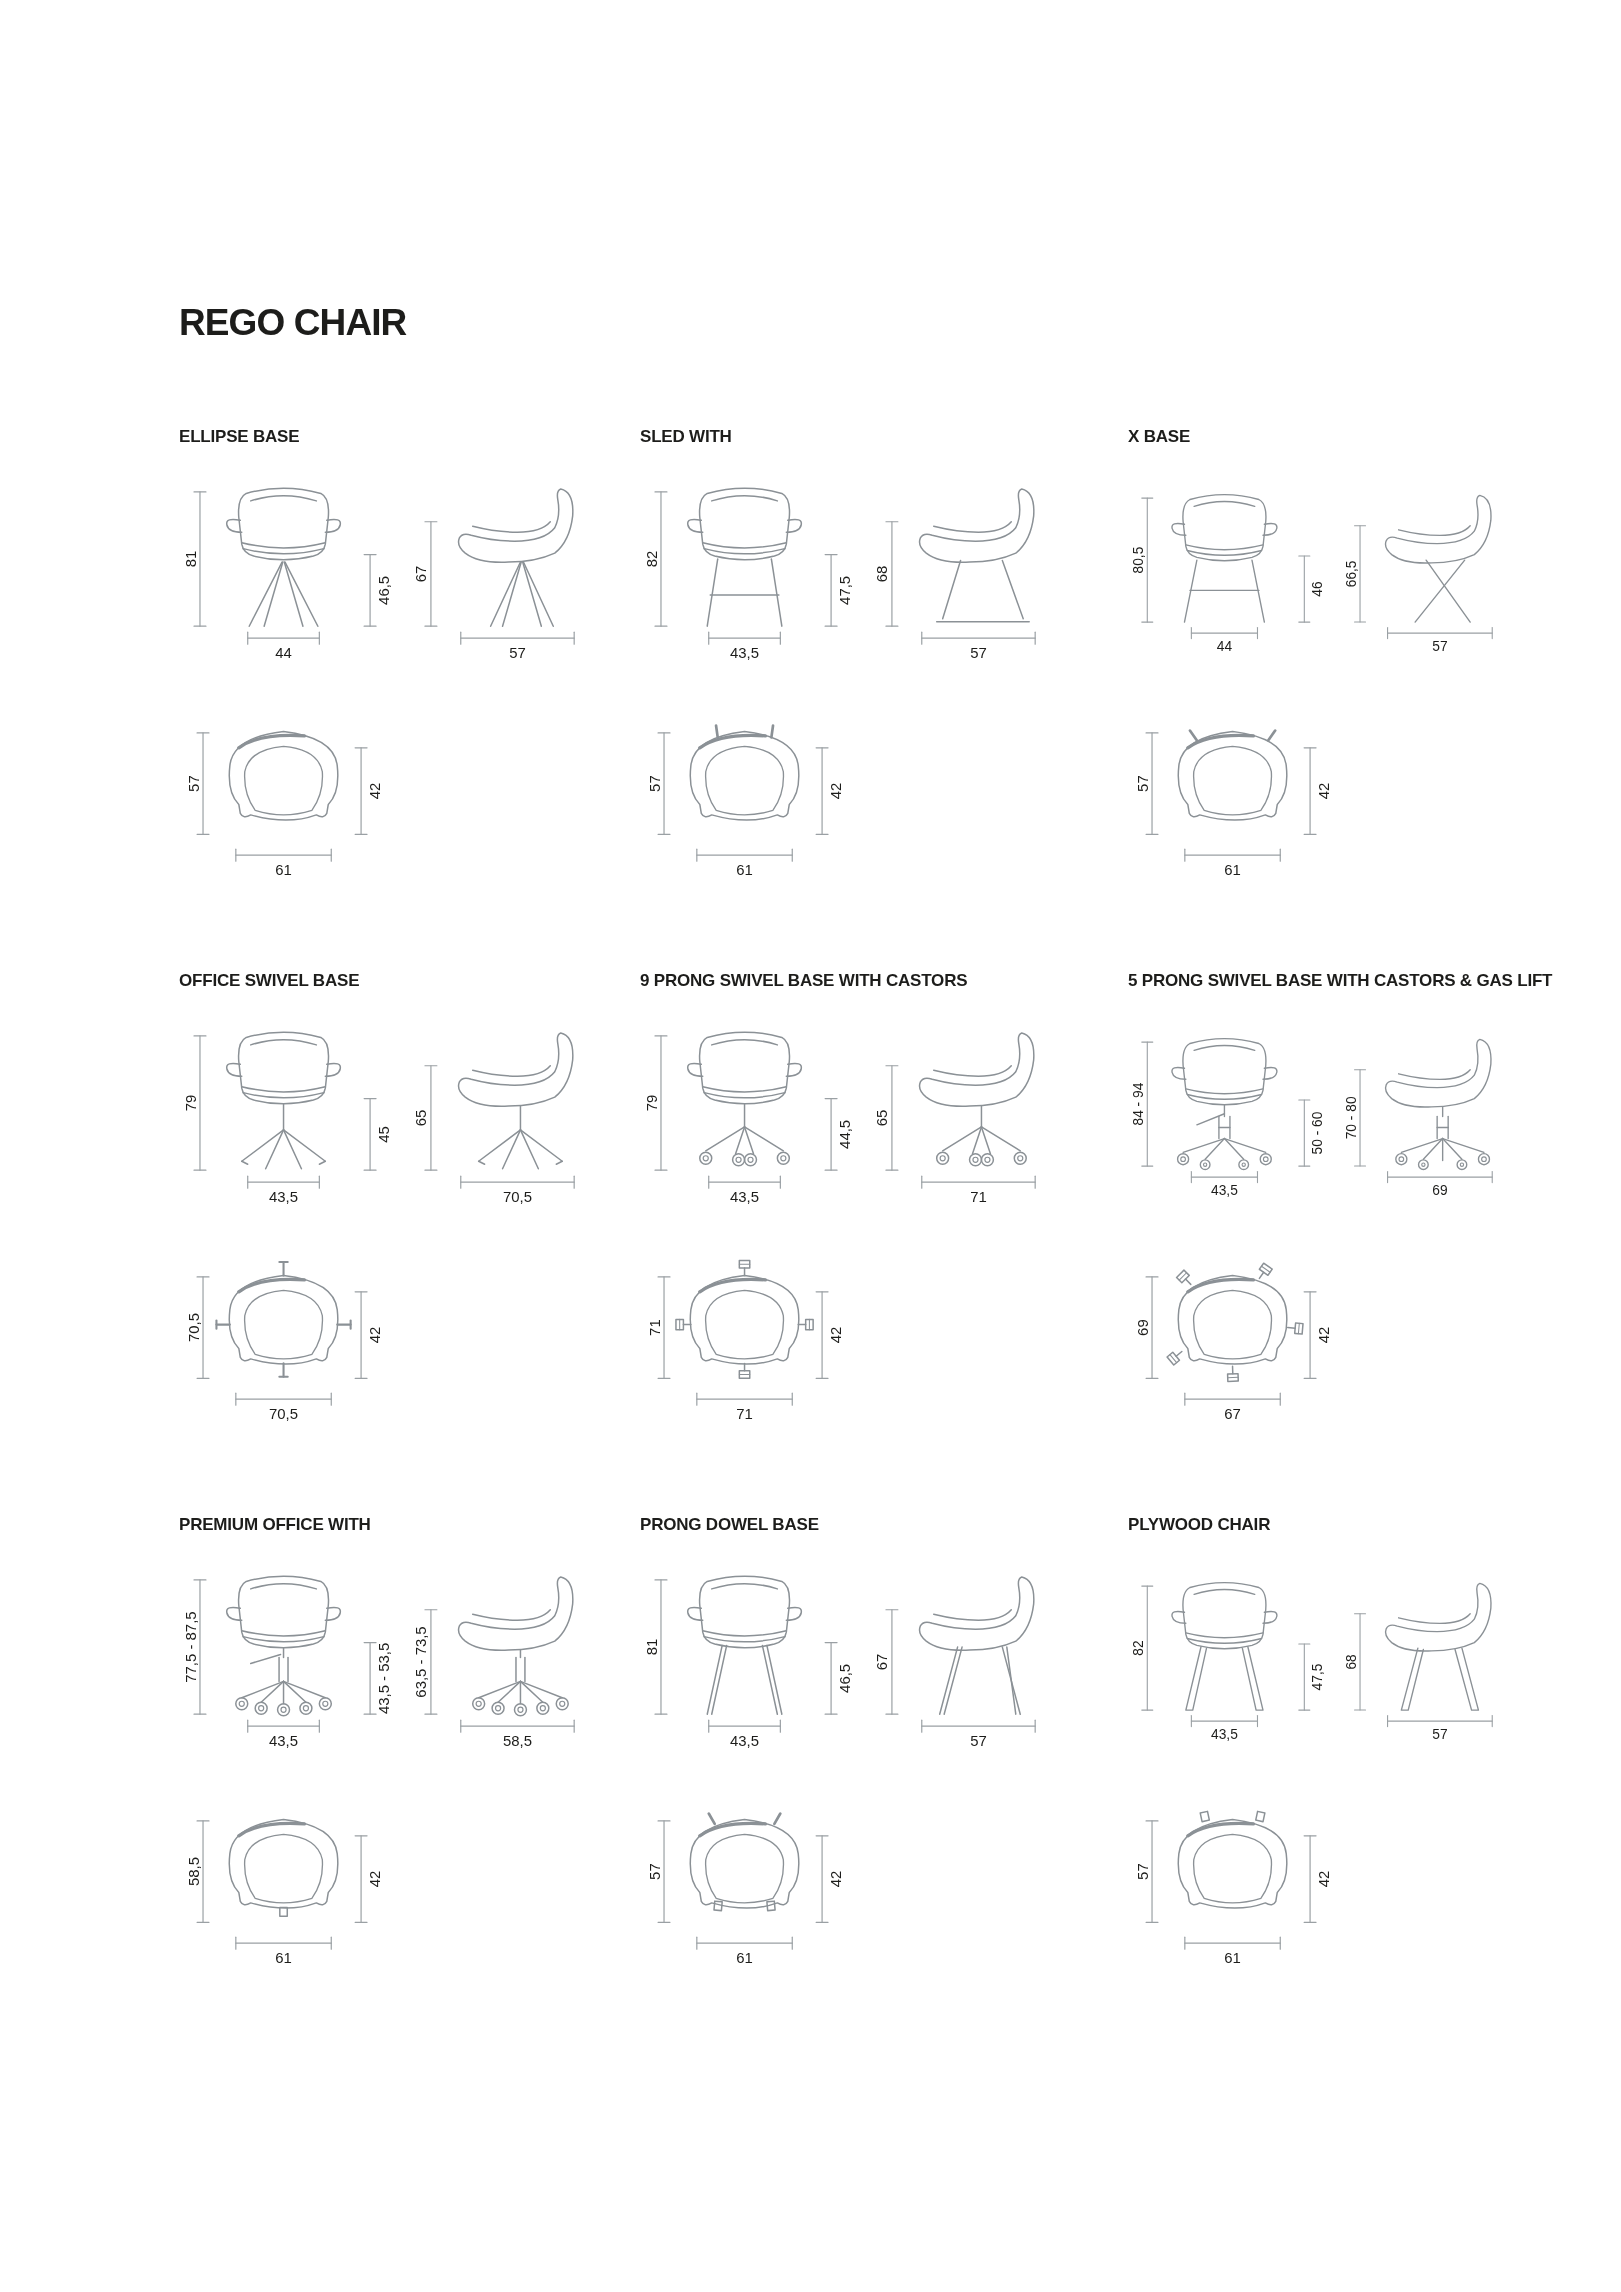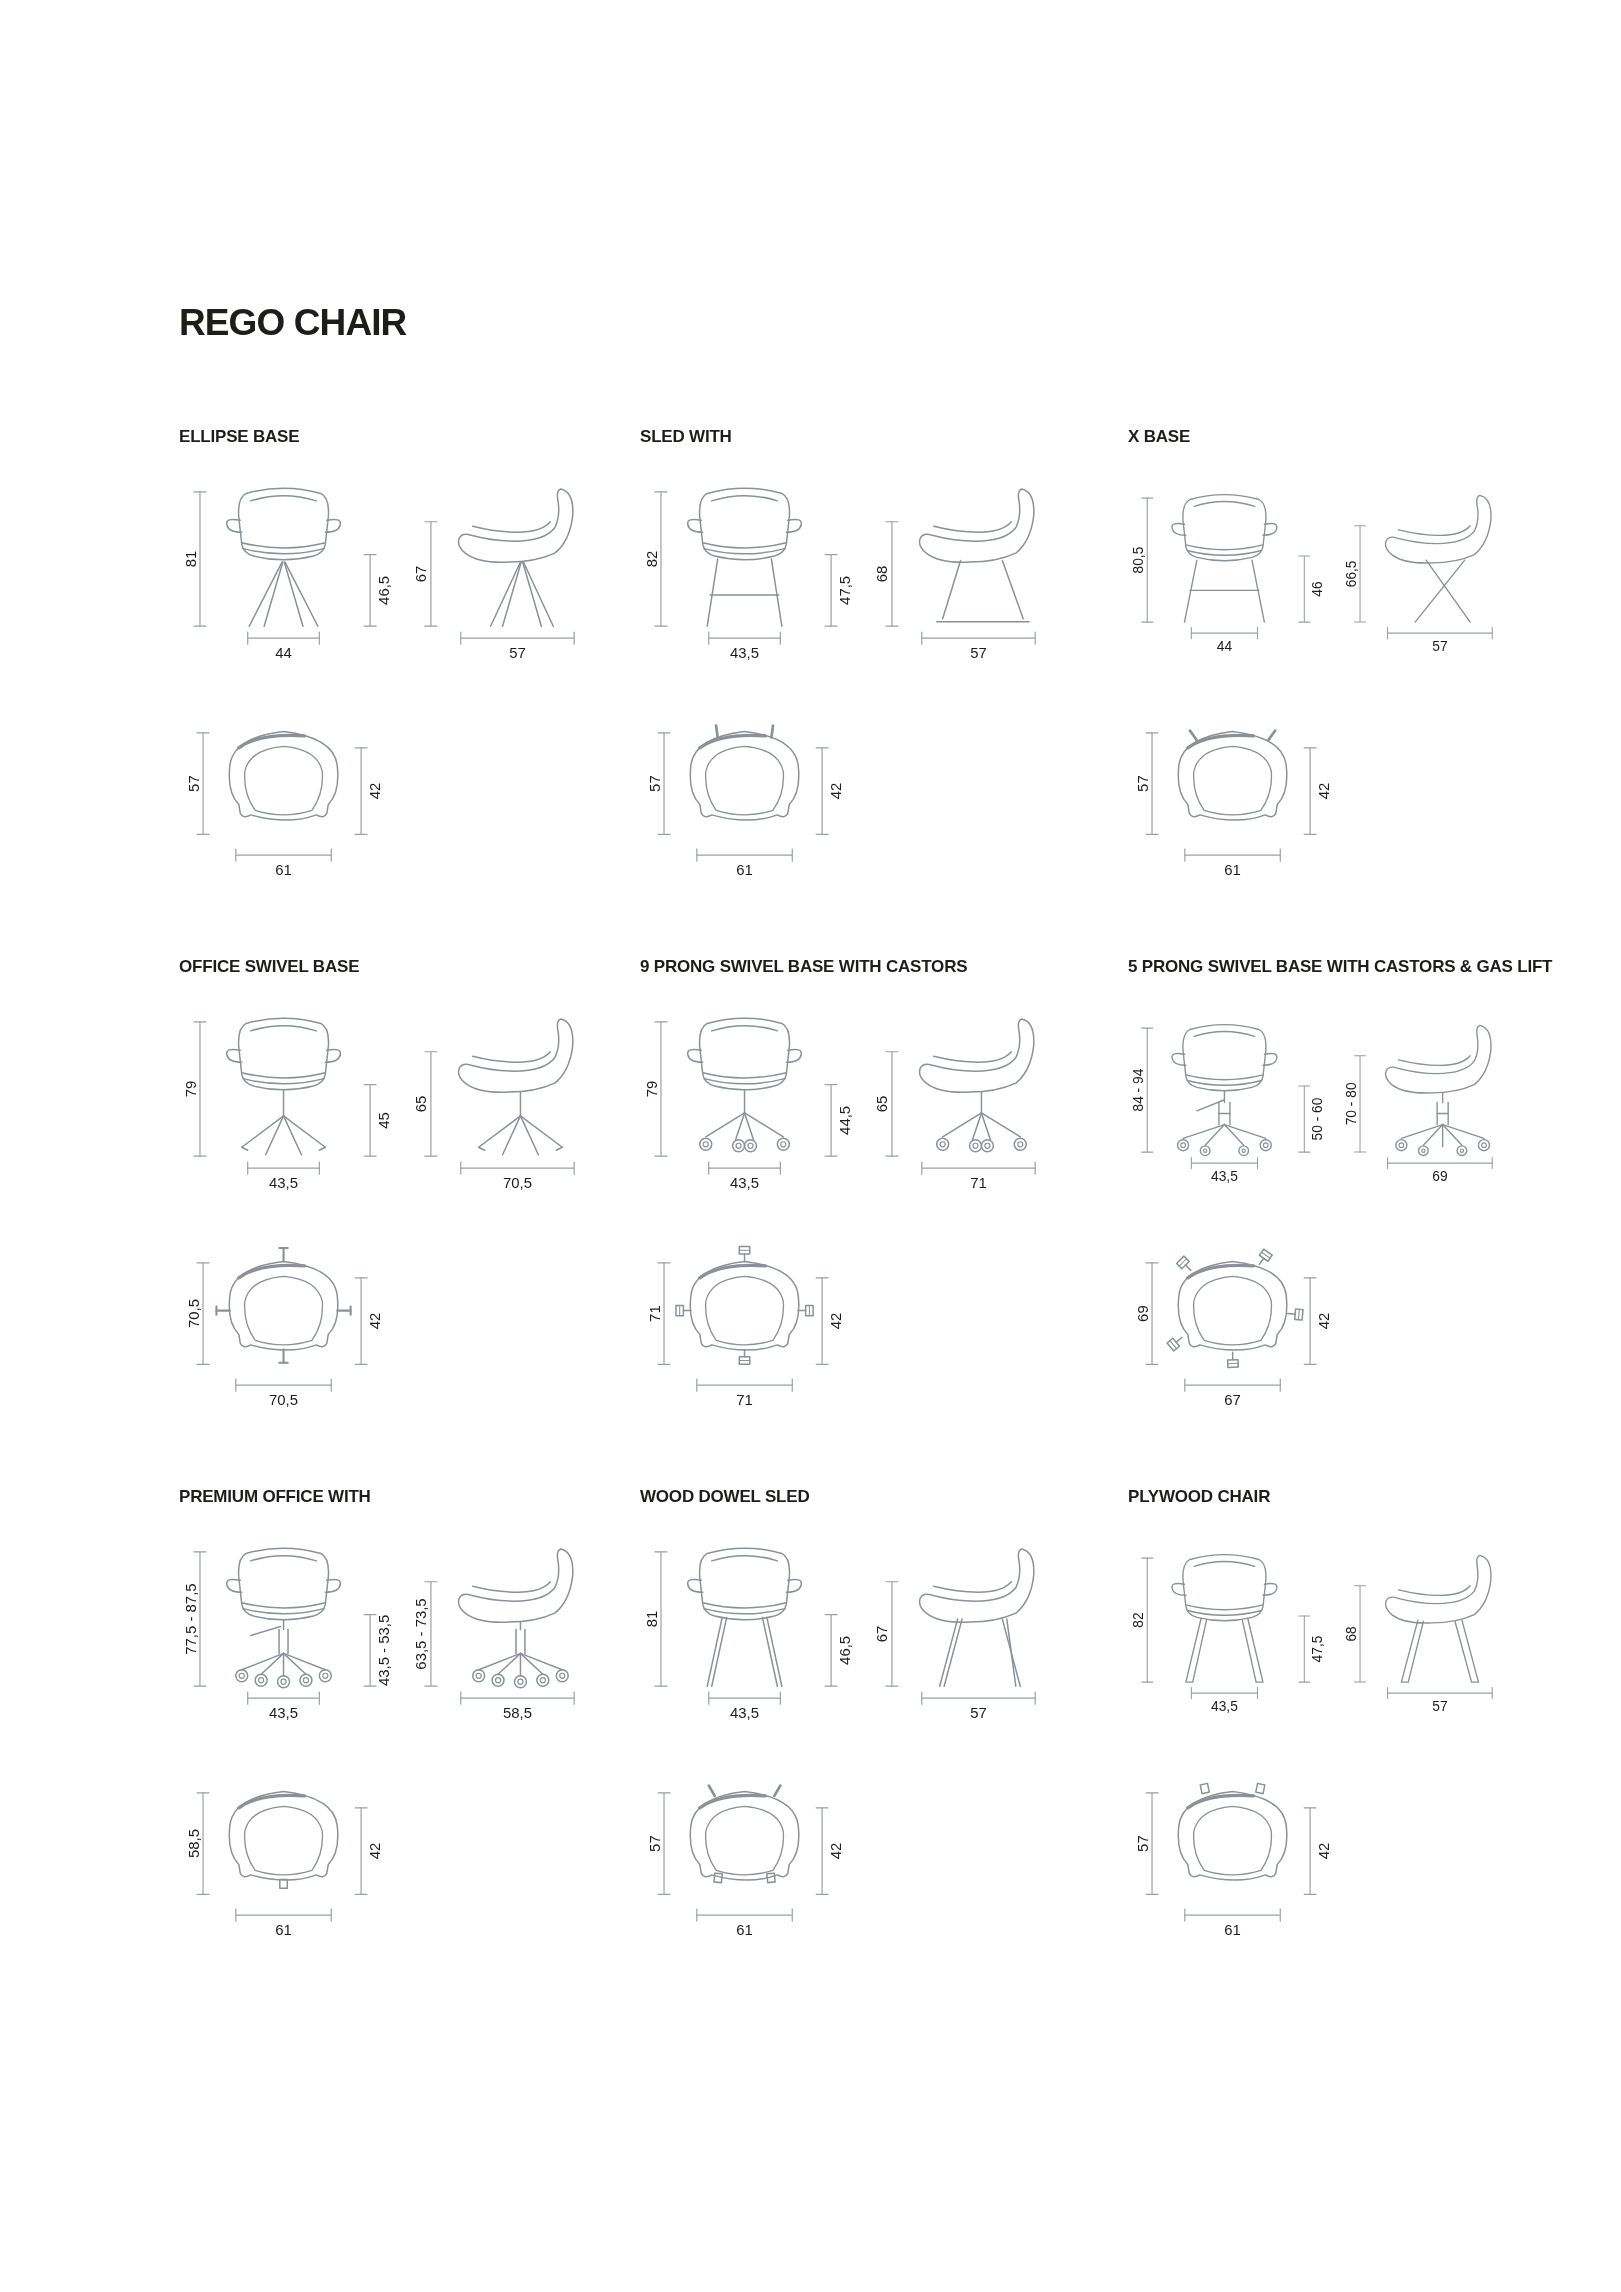--- a/index.html
+++ b/index.html
@@ -9,21 +9,21 @@
     overflow:hidden;
   }
   .sheet{padding:288px 0 0 179px;}
   .page-title{
     font-size:37px;font-weight:700;letter-spacing:-0.9px;line-height:1;
     margin:16px 0 86px 0;
   }
   .grid{
     display:grid;
     grid-template-columns:461px 488px 403px;
-    row-gap:21px;
+    row-gap:35px;
   }
   .section{min-height:509px;}
   .section-title{
     font-size:17px;font-weight:700;letter-spacing:-0.2px;
     white-space:nowrap;margin:0 0 30px 0;
   }
   .views{display:flex;align-items:flex-start;gap:3.6px;}
   .toprow{margin-top:47px;}
   svg{display:block;}
   text{font-family:"Liberation Sans","DejaVu Sans",sans-serif;}
@@ -626,21 +626,21 @@
             <path d="M118,80 L126,80" fill="none" stroke="#9aa0a4" stroke-width="0.8" stroke-linecap="round" stroke-linejoin="round"></path>
             <text transform="translate(135,51) rotate(-90)" text-anchor="middle" font-size="10" fill="#1d1d1b">42</text>
             <path d="M38,94 L102,94" fill="none" stroke="#9aa0a4" stroke-width="0.8" stroke-linecap="round" stroke-linejoin="round"></path>
             <path d="M38,90 L38,98" fill="none" stroke="#9aa0a4" stroke-width="0.8" stroke-linecap="round" stroke-linejoin="round"></path>
             <path d="M102,90 L102,98" fill="none" stroke="#9aa0a4" stroke-width="0.8" stroke-linecap="round" stroke-linejoin="round"></path>
             <text x="70" y="107" text-anchor="middle" font-size="10" fill="#1d1d1b">61</text>
           </svg>
         </div>
       </div>
       <div class="section">
-        <div class="section-title">WOOD DOWEL SLED</div>
+        <div class="section-title">PRONG DOWEL BASE</div>
         <div class="views">
           <svg width="224" height="191" viewBox="0 0 150 128">
             <path d="M45,11 Q70,4 95,11 Q101,14 100,27 L98,45 Q97,51 90,53 Q70,58 50,53 Q43,51 42,45 L40,27 Q39,14 45,11" fill="none" stroke="#8b9196" stroke-width="1" stroke-linecap="round" stroke-linejoin="round"></path>
             <path d="M48,16 Q70,9 92,16" fill="none" stroke="#8b9196" stroke-width="1" stroke-linecap="round" stroke-linejoin="round"></path>
             <path d="M41,29 Q31,27 32,32 Q33,37 42,37" fill="none" stroke="#8b9196" stroke-width="1" stroke-linecap="round" stroke-linejoin="round"></path>
             <path d="M99,29 Q109,27 108,32 Q107,37 98,37" fill="none" stroke="#8b9196" stroke-width="1" stroke-linecap="round" stroke-linejoin="round"></path>
             <path d="M42,44 Q70,51 98,44" fill="none" stroke="#8b9196" stroke-width="1" stroke-linecap="round" stroke-linejoin="round"></path>
             <path d="M43,48 Q70,55 97,48" fill="none" stroke="#8b9196" stroke-width="1" stroke-linecap="round" stroke-linejoin="round"></path>
             <path d="M55,54 L45,100" fill="none" stroke="#8b9196" stroke-width="1" stroke-linecap="round" stroke-linejoin="round"></path>
             <path d="M58,54 L48,100" fill="none" stroke="#8b9196" stroke-width="1" stroke-linecap="round" stroke-linejoin="round"></path>

